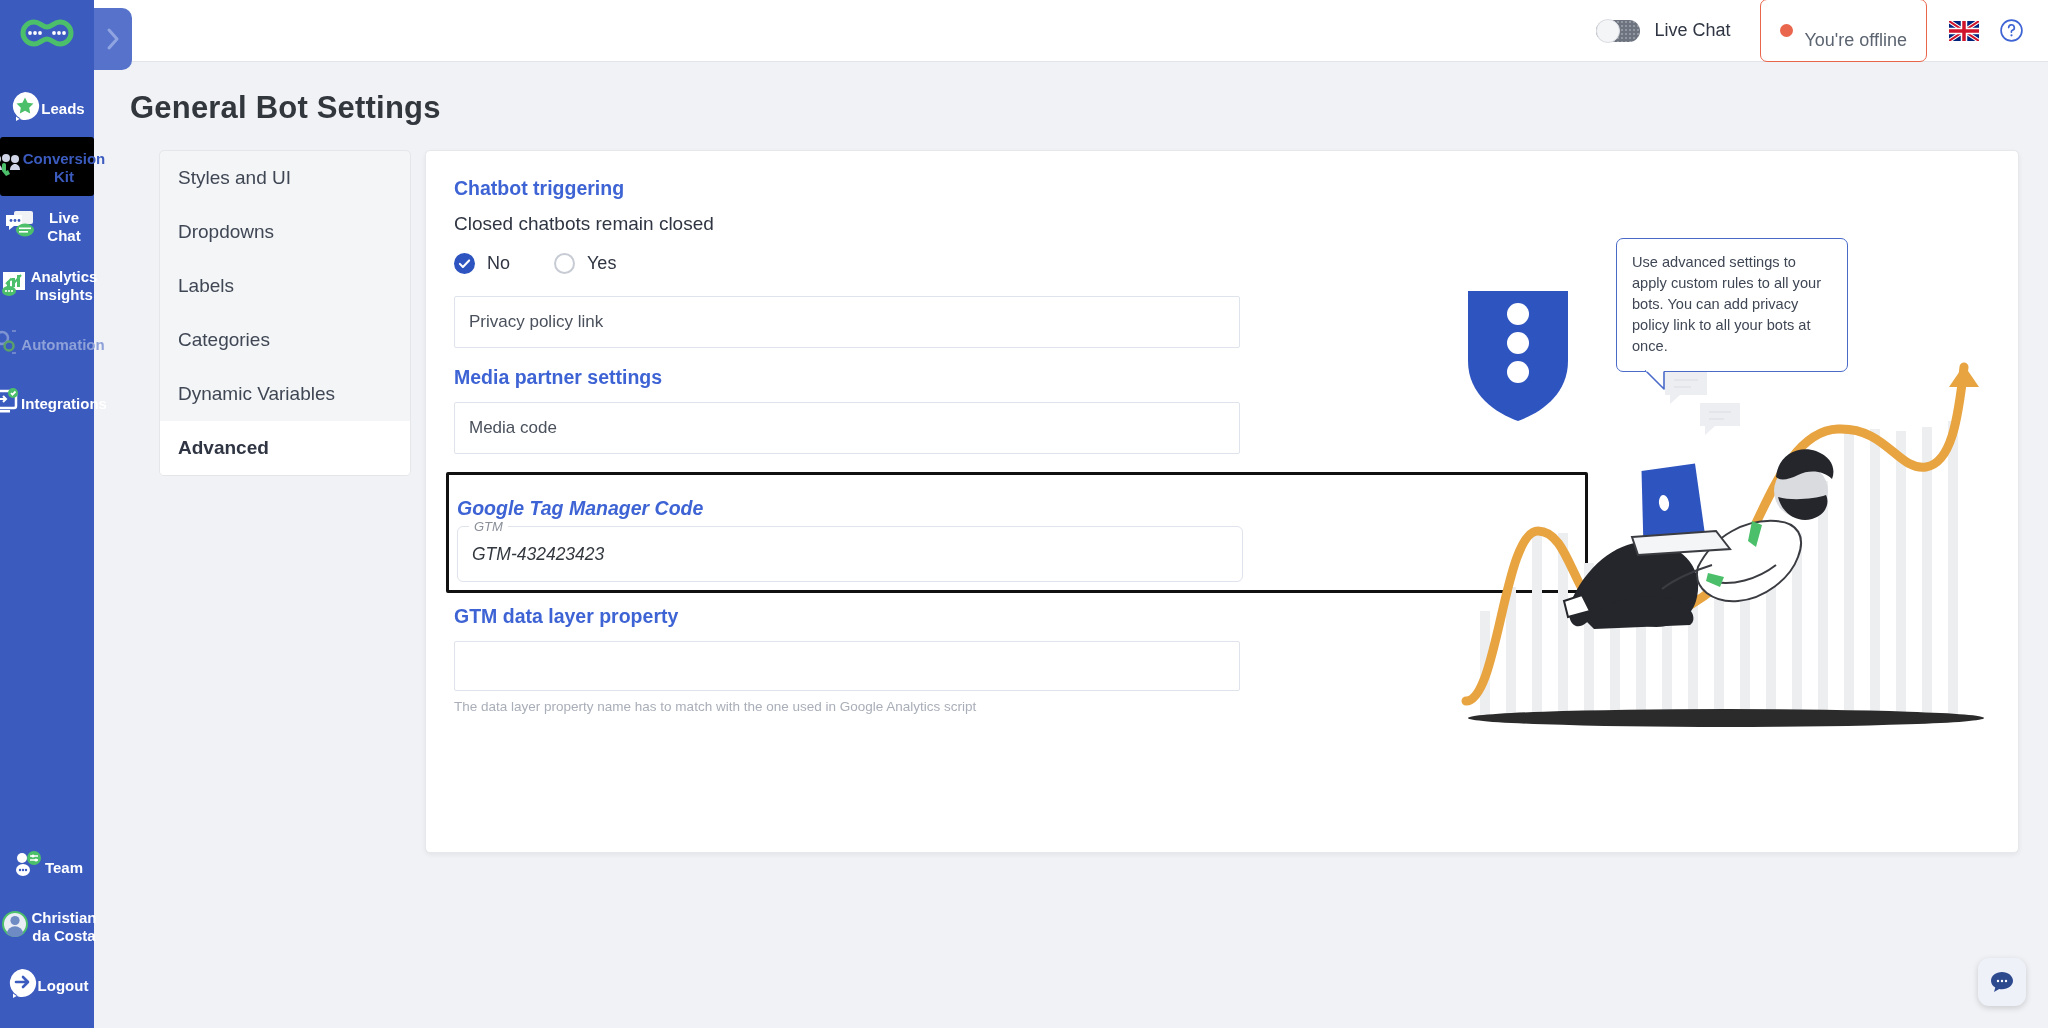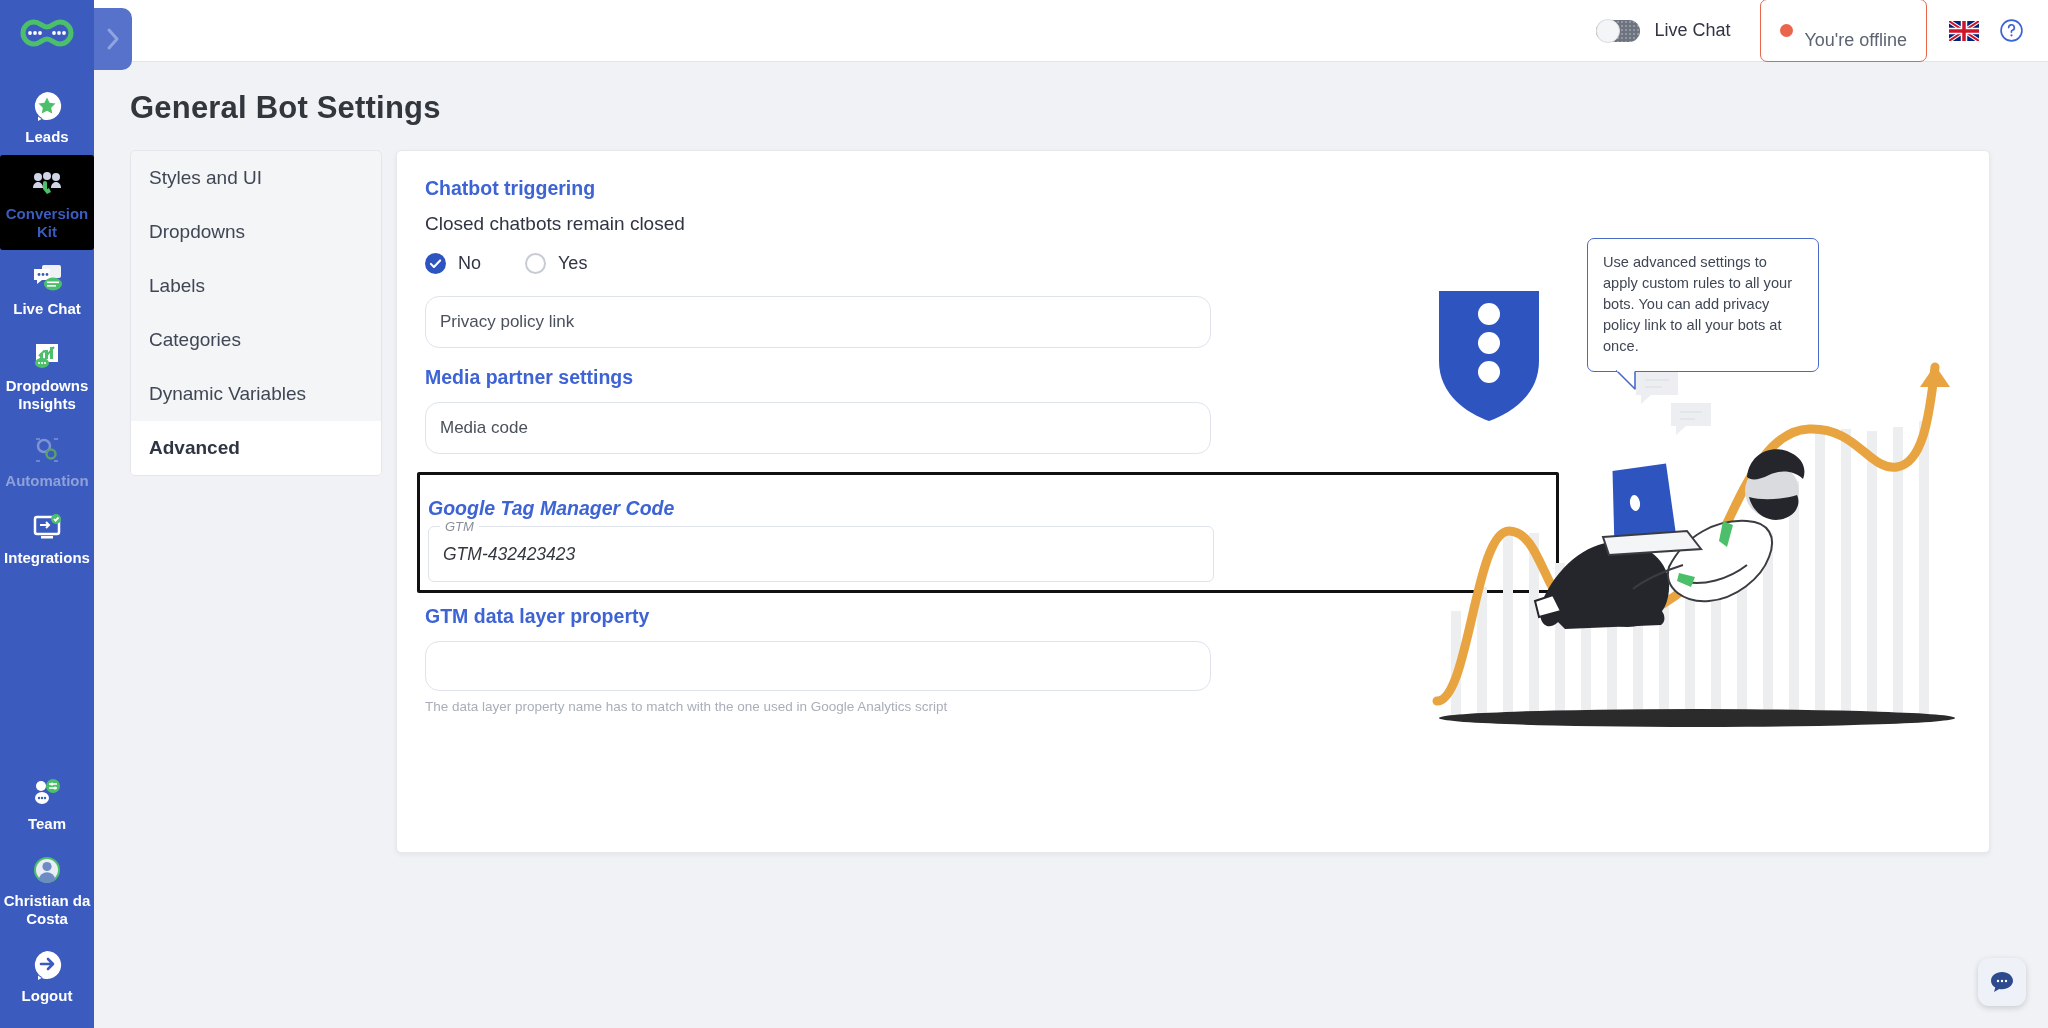--- a/index.html
+++ b/index.html
@@ -20,21 +20,21 @@
     display: flex; flex-direction: column; align-items: center;
     z-index: 30;
   }
   .logo-wrap {
     width: 94px; height: 60px;
     display: flex; align-items: center; justify-content: center;
     margin-top: 4px;
   }
   .nav-item {
     width: 94px; padding: 11px 2px 9px 2px;
-    display: flex; flex-direction: column; align-items: center; justify-content: center;
+    display: flex; flex-direction: row; align-items: center; justify-content: center;
     color: #ffffff; text-decoration: none;
     font-size: 15px; line-height: 18px; font-weight: 600; text-align: center;
     cursor: pointer;
   }
   .nav-item .ico { height: 34px; display:flex; align-items:center; justify-content:center; margin-bottom: 5px; }
   .nav-item.active {
     background: #000000;
     color: #3b5bbf;
     border-radius: 3px;
   }
@@ -87,21 +87,21 @@
   
   #main {
     position: absolute; left: 94px; top: 62px; right: 0; bottom: 0;
     overflow: hidden;
   }
   #page-title {
     font-size: 31px; font-weight: 700; color: #32363d;
     margin: 28px 0 0 36px; letter-spacing: .2px;
   }
 
-  #layout { display: flex; align-items: flex-start; margin: 24px 0 0 36px; }
+  #layout { display: flex; align-items: flex-start; margin: 24px 0 0 36px; justify-content: center; }
 
   
   #tabs-card {
     width: 252px;
     background: #f4f5f7;
     border: 1px solid #e4e6ea;
     border-radius: 5px;
     overflow: hidden;
     flex: 0 0 auto;
   }
@@ -135,21 +135,21 @@
   .radio {
     width: 21px; height: 21px; border-radius: 50%;
     border: 2px solid #c7cbd3; background: #fff;
     display:flex; align-items:center; justify-content:center; cursor: pointer;
   }
   .radio.checked { background: #2e54c0; border-color: #2e54c0; }
   .radio-label { font-size: 18px; color: #2f3542; margin-right: 32px; }
 
   .field {
     width: 786px; height: 52px;
-    border: 1px solid #dfe3ec; border-radius: 14px;
+    border: 1px solid #dfe3ec; border-radius: 2px;
     background: #fff;
     display: flex; align-items: center;
     padding: 0 14px;
     font-size: 17px;
     margin-bottom: 18px;
     position: relative;
   }
   .field .ph { color: #4a515c; }
   .field .ph.empty { color: transparent; }
   .helper { font-size: 13.5px; color: #a9aeb8; margin-top: -10px; }
@@ -269,21 +269,21 @@
         <rect x="10" y="13" width="3" height="6" fill="#4cbf6a"></rect>
           <rect x="15" y="10" width="3" height="9" fill="#4cbf6a"></rect>
           <rect x="20" y="7" width="3" height="12" fill="#4cbf6a"></rect>
         <path d="M9 16l5-5 4 3 6-7" stroke="#4cbf6a" stroke-width="2" fill="none"></path>
         <ellipse cx="12" cy="23" rx="7" ry="5" fill="#4cbf6a"></ellipse>
         <circle cx="9" cy="23" r="1.1" fill="#fff"></circle>
           <circle cx="12" cy="23" r="1.1" fill="#fff"></circle>
           <circle cx="15" cy="23" r="1.1" fill="#fff"></circle>
       </svg>
     </span>
-    <span>Dropdowns Insights</span>
+    <span>Analytics Insights</span>
   </div>
 
   <div class="nav-item disabled">
     <span class="ico">
       <svg width="32" height="30" viewBox="0 0 32 30">
         <circle cx="13" cy="11" r="6" fill="none" stroke="#7e93d2" stroke-width="2.5"></circle>
         <circle cx="20" cy="19" r="4.5" fill="none" stroke="#5aa06a" stroke-width="2.5"></circle>
         <path d="M5 4h4M23 4h4M5 26h4M23 26h4" stroke="#6f86cd" stroke-width="2"></path>
       </svg>
     </span>

